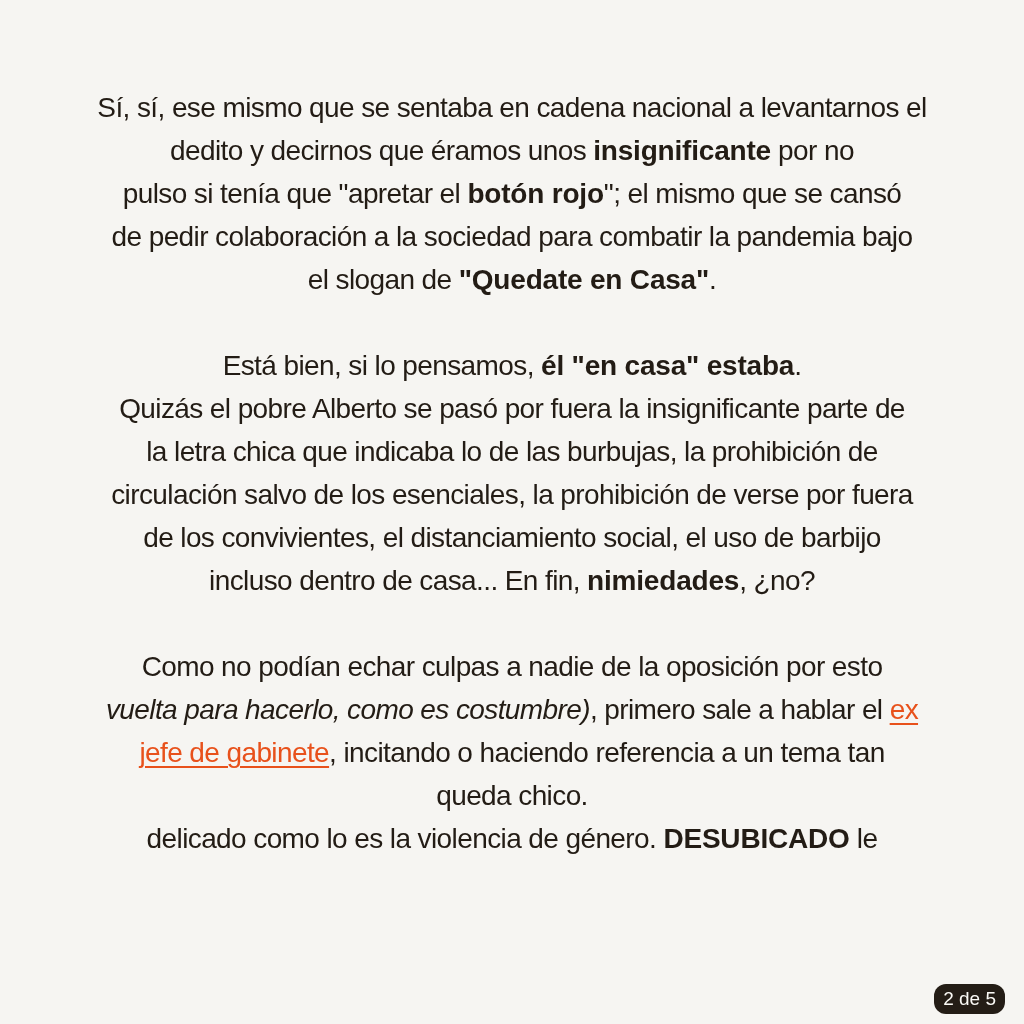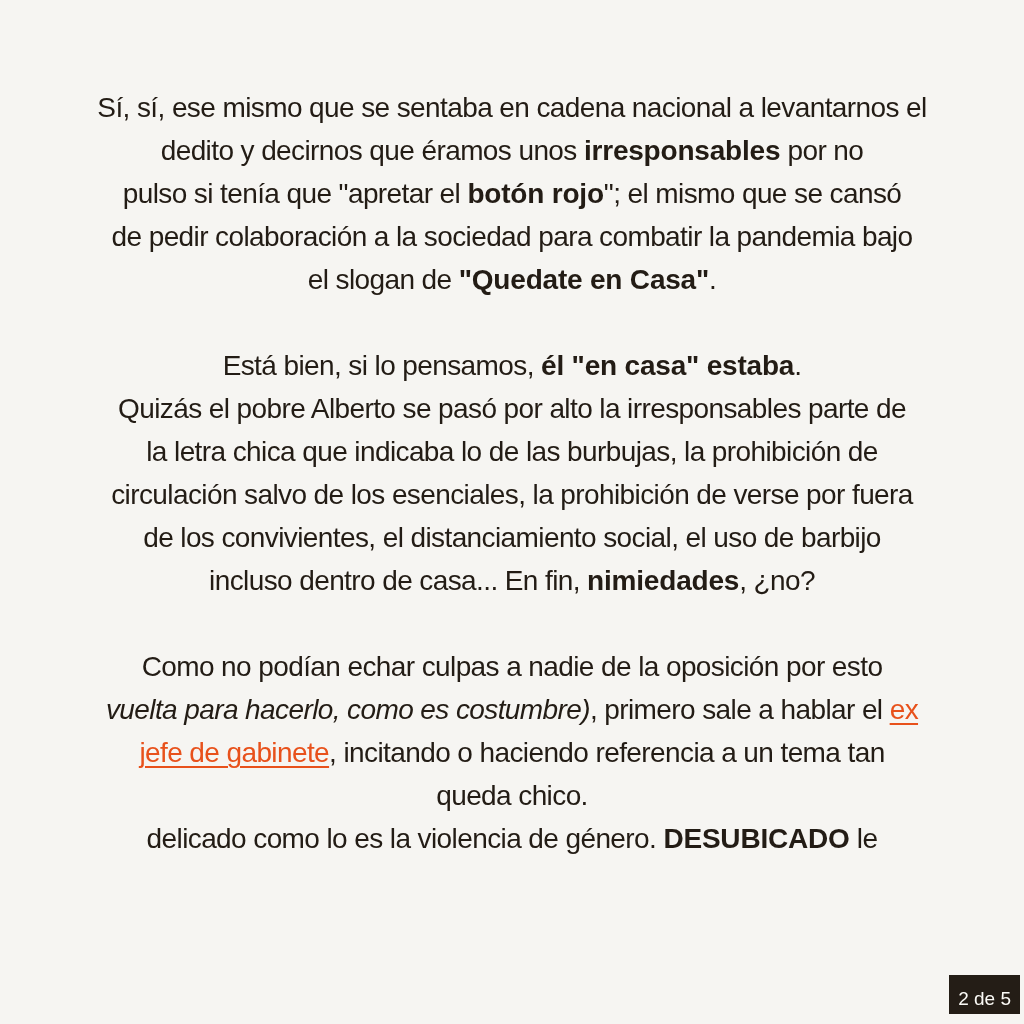--- a/index.html
+++ b/index.html
@@ -32,45 +32,46 @@
   .seg-i{font-style:italic;}
   .seg-link{
     color:var(--accent);
     text-decoration:underline;
     text-decoration-thickness:2px;
     text-underline-offset:4px;
     cursor:pointer;
   }
   .page-badge{
     position:absolute;
-    right:4px;
+    right:19px;
     bottom:10px;
     background:var(--badge-bg);
     color:var(--badge-ink);
     font-size:19px;
     line-height:1;
-    padding:14px 9px 6px 9px;
+    padding:5px 9px 6px 9px;
     letter-spacing:0;
+    border-radius:12px;
   }
 </style>
 </head>
 <body>
 
 <div class="post-root">
   <div class="post-text">
       <div class="paragraph">
         <div class="line"><span class="seg seg-n">Sí, sí, ese mismo que se sentaba en cadena nacional a levantarnos el</span></div>
-        <div class="line"><span class="seg seg-n">dedito y decirnos que éramos unos </span><span class="seg seg-b">irresponsables</span><span class="seg seg-n"> por no</span></div>
+        <div class="line"><span class="seg seg-n">dedito y decirnos que éramos unos </span><span class="seg seg-b">insignificante</span><span class="seg seg-n"> por no</span></div>
         <div class="line"><span class="seg seg-n">pulso si tenía que "apretar el </span><span class="seg seg-b">botón rojo</span><span class="seg seg-n">"; el mismo que se cansó</span></div>
         <div class="line"><span class="seg seg-n">de pedir colaboración a la sociedad para combatir la pandemia bajo</span></div>
         <div class="line"><span class="seg seg-n">el slogan de </span><span class="seg seg-b">"Quedate en Casa"</span><span class="seg seg-n">.</span></div>
       </div>
       <div class="paragraph">
         <div class="line"><span class="seg seg-n">Está bien, si lo pensamos, </span><span class="seg seg-b">él "en casa" estaba</span><span class="seg seg-n">.</span></div>
-        <div class="line"><span class="seg seg-n">Quizás el pobre Alberto se pasó por alto la irresponsables parte de</span></div>
+        <div class="line"><span class="seg seg-n">Quizás el pobre Alberto se pasó por fuera la insignificante parte de</span></div>
         <div class="line"><span class="seg seg-n">la letra chica que indicaba lo de las burbujas, la prohibición de</span></div>
         <div class="line"><span class="seg seg-n">circulación salvo de los esenciales, la prohibición de verse por fuera</span></div>
         <div class="line"><span class="seg seg-n">de los convivientes, el distanciamiento social, el uso de barbijo</span></div>
         <div class="line"><span class="seg seg-n">incluso dentro de casa... En fin, </span><span class="seg seg-b">nimiedades</span><span class="seg seg-n">, ¿no?</span></div>
       </div>
       <div class="paragraph">
         <div class="line"><span class="seg seg-n">Como no podían echar culpas a nadie de la oposición por esto</span></div>
         <div class="line"><span class="seg seg-i">vuelta para hacerlo, como es costumbre)</span><span class="seg seg-n">, primero sale a hablar el </span><span class="seg seg-link">ex</span></div>
         <div class="line"><span class="seg seg-link">jefe de gabinete</span><span class="seg seg-n">, incitando o haciendo referencia a un tema tan</span></div>
         <div class="line"><span class="seg seg-n">queda chico.</span></div>

